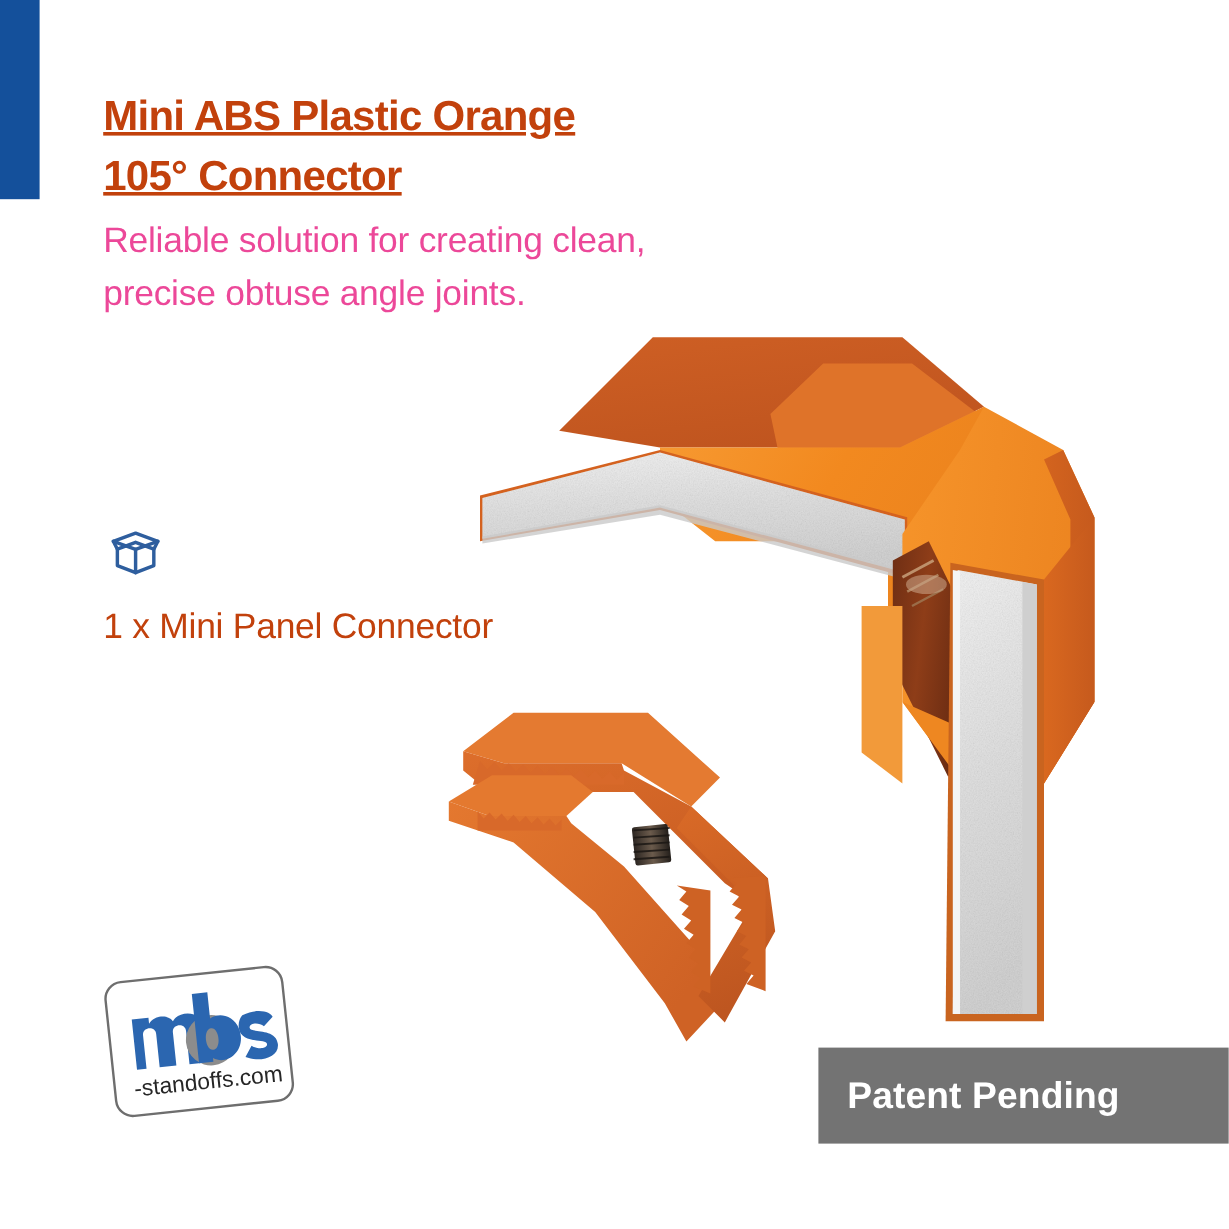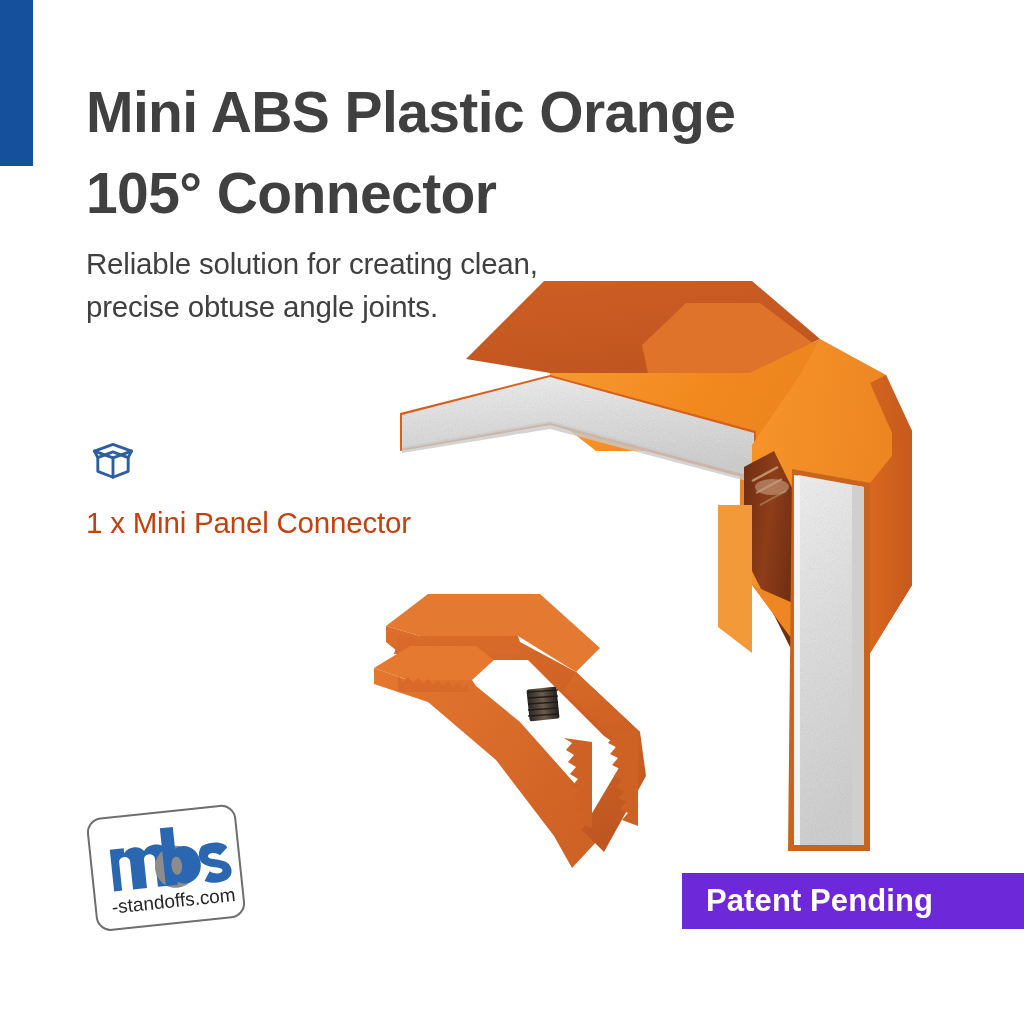--- a/index.html
+++ b/index.html
@@ -14,31 +14,32 @@
 
   
   .accent-bar{
     position:absolute;left:0;top:0;width:33px;height:166px;
     background:#14509B;
   }
 
   
   .headings{position:absolute;left:86px;top:72px;width:720px;}
   .title{
-    color:#404040;
+    color:#c2410c;
     font-weight:bold;
-    font-size:57px;
+    font-size:35px;
     line-height:1.42;
     letter-spacing:-0.6px;
     margin:0;
     white-space:pre-line;
     font-stretch:condensed;
+    text-decoration:underline;
   }
   .subtitle{
-    color:#404040;
+    color:#ec4899;
     font-size:29.5px;
     line-height:1.47;
     letter-spacing:-0.2px;
     margin:8px 0 0 0;
     white-space:pre-line;
     font-weight:400;
   }
 
   
   .contents{position:absolute;left:86px;top:430px;}
@@ -49,22 +50,22 @@
     font-size:29.5px;
     letter-spacing:-0.2px;
     white-space:nowrap;
   }
 
   
   .logo{position:absolute;left:78px;top:798px;width:175px;height:140px;}
 
   
   .patent-banner{
-    position:absolute;left:682px;top:873px;width:342px;height:56px;
-    background:#6d28d9;
+    position:absolute;left:682px;top:873px;width:342px;height:80px;
+    background:#737373;
     display:flex;align-items:center;
   }
   .patent-text{
     color:#ffffff;font-weight:bold;font-size:31px;
     letter-spacing:0.1px;margin-left:24px;
   }
 
   
   .product-main{position:absolute;left:400px;top:255px;width:560px;height:600px;}
   .product-alt{position:absolute;left:368px;top:580px;width:310px;height:300px;}

